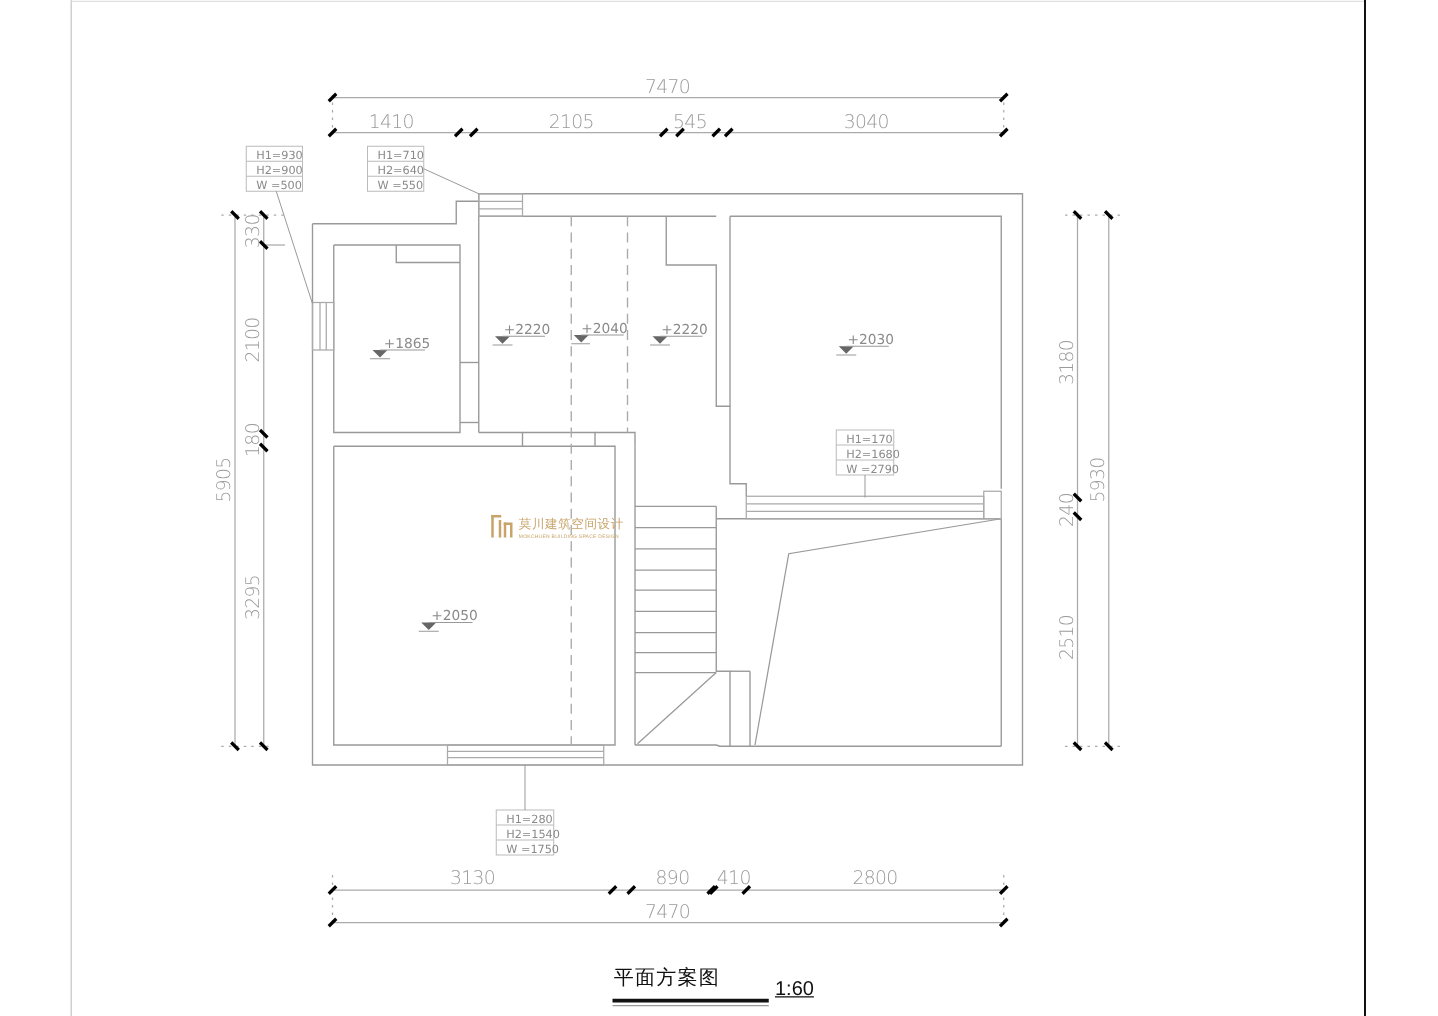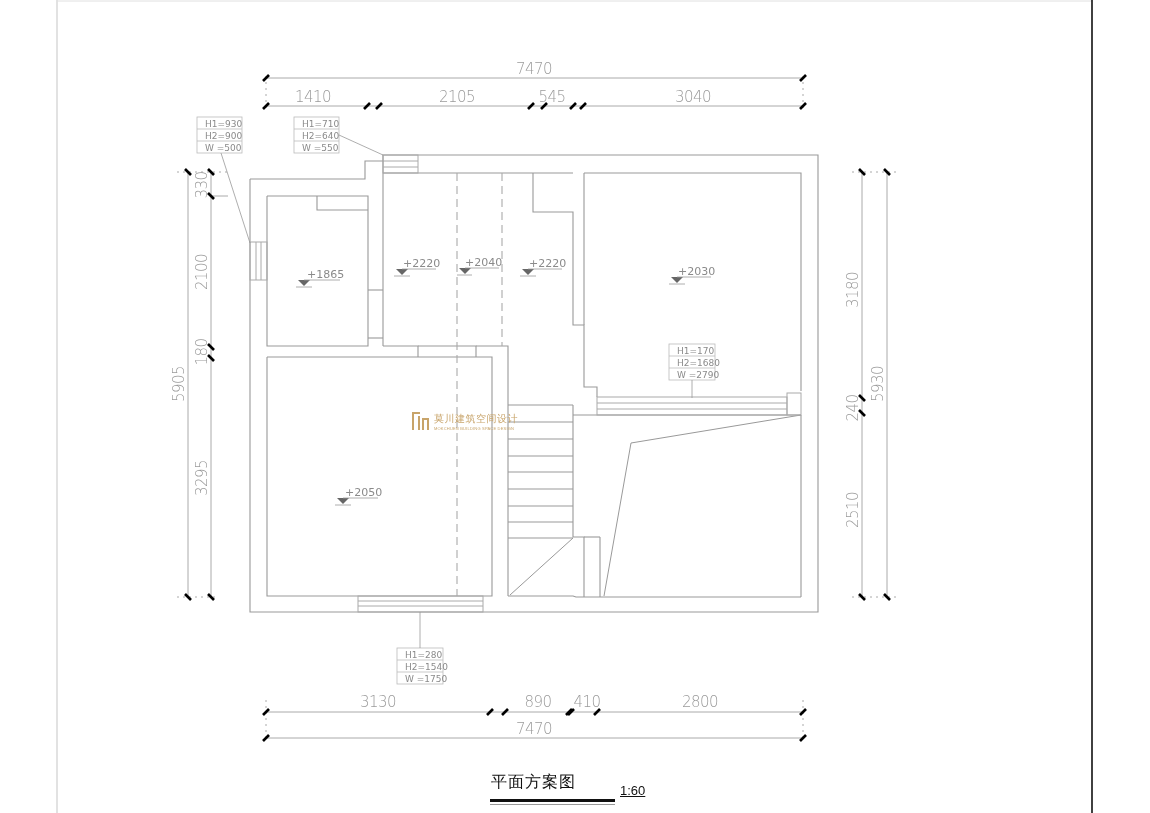--- a/index.html
+++ b/index.html
@@ -3,24 +3,24 @@
 <meta charset="utf-8">
 <style>
   html, body { margin: 0; padding: 0; background: #ffffff; }
   body { width: 1150px; height: 813px; position: relative; overflow: hidden; font-family: "DejaVu Sans", sans-serif; }
   #sheet { position: absolute; left: 0; top: 0; width: 1150px; height: 813px; }
   svg text { font-family: "DejaVu Sans", sans-serif; }
   .dimtxt { fill: #9a9a9a; font-size: 15px; font-weight: 200; letter-spacing: -0.5px; }
   .smalltxt { fill: #8a8a8a; font-size: 9px; }
   .lvltxt { fill: #8a8a8a; font-size: 11px; }
   .title-cn { position: absolute; left: 491px; top: 772px; font-family: "DejaVu Serif", serif; font-size: 16px; color: #111; letter-spacing: 1px; }
-  .title-scale { position: absolute; left: 620px; top: 783px; font-family: "Liberation Sans", sans-serif; font-size: 13px; color: #111; text-decoration: underline; }
+  .title-scale { position: absolute; left: 620px; top: 783px; font-family: "Liberation Sans", sans-serif; font-size: 16px; color: #111; text-decoration: underline; }
   .title-rule { position: absolute; left: 490px; top: 799px; width: 125px; height: 3px; background: #111; }
   .title-rule2 { position: absolute; left: 490px; top: 804px; width: 125px; height: 1px; background: #999; }
-  .logo { position: absolute; left: 411px; top: 410px; display: flex; align-items: center; gap: 3px; }
+  .logo { position: absolute; left: 392px; top: 410px; display: flex; align-items: center; gap: 3px; }
   .logo-cn { font-family: "DejaVu Sans", sans-serif; font-size: 10px; color: #c8a46a; letter-spacing: 0.5px; }
   .logo-en { font-family: "Liberation Sans", sans-serif; font-size: 4px; color: #c8a46a; letter-spacing: 0.2px; }
 </style>
 </head>
 <body>
 
 <div id="sheet">
 <svg width="1150" height="813" viewBox="0 0 1150 813" xmlns="http://www.w3.org/2000/svg">
 
   <line x1="57" y1="0" x2="57" y2="813" stroke="#cfcfcf" stroke-width="1.2"></line>

